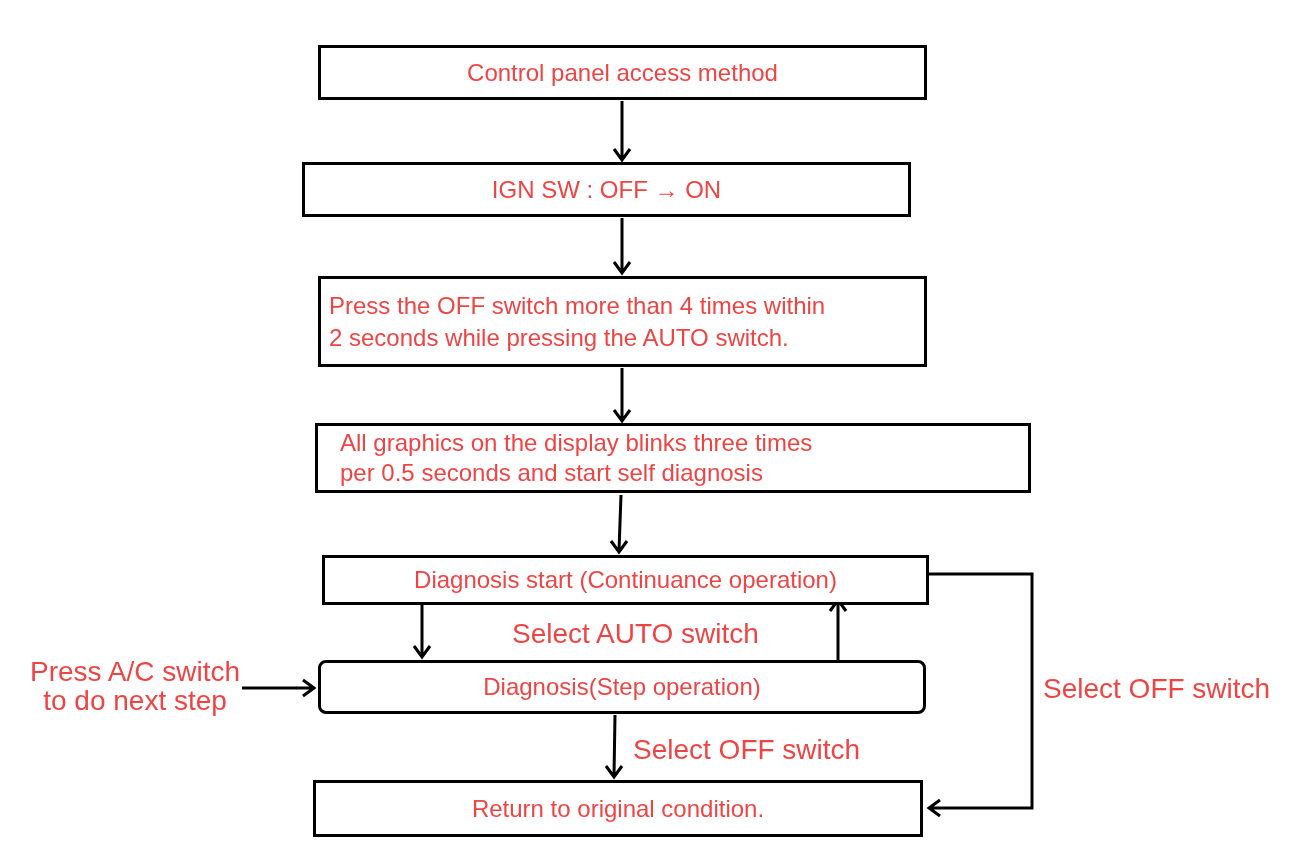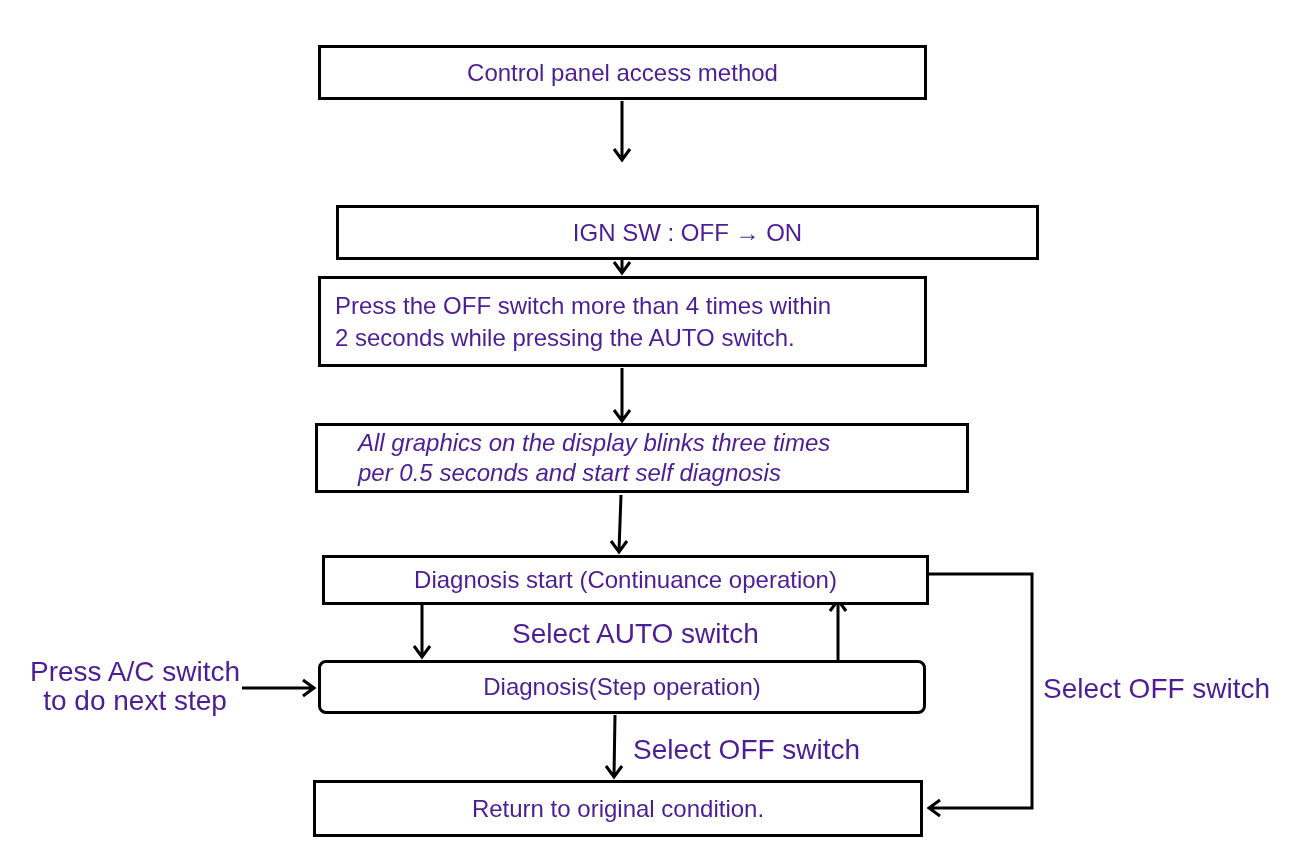--- a/index.html
+++ b/index.html
@@ -1,21 +1,21 @@
 <!DOCTYPE html>
 <html><head>
 <meta charset="utf-8">
 <style>
   html,body{margin:0;padding:0;background:#ffffff;}
   .stage{
     position:relative;
     width:1312px;height:860px;
     background:#ffffff;
     font-family:"Liberation Sans", sans-serif;
-    color:#4c1d95;
+    color:#ef4444;
     overflow:hidden;
   }
   .connectors{position:absolute;left:0;top:0;width:1312px;height:860px;}
   .node{
     position:absolute;
     box-sizing:border-box;
     border:3px solid #000000;
     background:#ffffff;
     display:flex;
     align-items:center;
@@ -50,32 +50,32 @@
     <path d="M838,660 L838,601 M830,611 L838,600 L846,611"></path>
     <path d="M615,715 L614,776 M606,766 L614,777 L622,766"></path>
     <path d="M242,688 L313,688 M303,680 L314,688 L303,696"></path>
     <path d="M928,574 L1032,574 L1032,808 L929,808 M940,800 L929,808 L940,816"></path>
   </svg>
 
   <div class="node" style="left:318px;top:45px;width:609px;height:55px;">
     <span>Control panel access method</span>
   </div>
 
-  <div class="node" style="left:336px;top:162px;width:703px;height:55px;margin-top:43px;">
+  <div class="node" style="left:302px;top:162px;width:609px;height:55px;">
     <span>IGN SW : OFF → ON</span>
   </div>
 
-  <div class="node align-left lh32" style="left:318px;top:276px;width:609px;height:91px;padding-left:14px;">
+  <div class="node align-left lh32" style="left:318px;top:276px;width:609px;height:91px;padding-left:8px;">
     <span class="multiline">
       <span>Press the OFF switch more than 4 times within</span>
       <span>2 seconds while pressing the AUTO switch.</span>
     </span>
   </div>
 
-  <div class="node align-left lh30" style="left:315px;top:423px;width:654px;height:70px;padding-left:40px;font-style:italic;">
+  <div class="node align-left lh30" style="left:315px;top:423px;width:716px;height:70px;padding-left:22px;">
     <span class="multiline">
       <span>All graphics on the display blinks three times</span>
       <span>per 0.5 seconds and start self diagnosis</span>
     </span>
   </div>
 
   <div class="node" style="left:322px;top:555px;width:607px;height:50px;">
     <span>Diagnosis start (Continuance operation)</span>
   </div>
 

